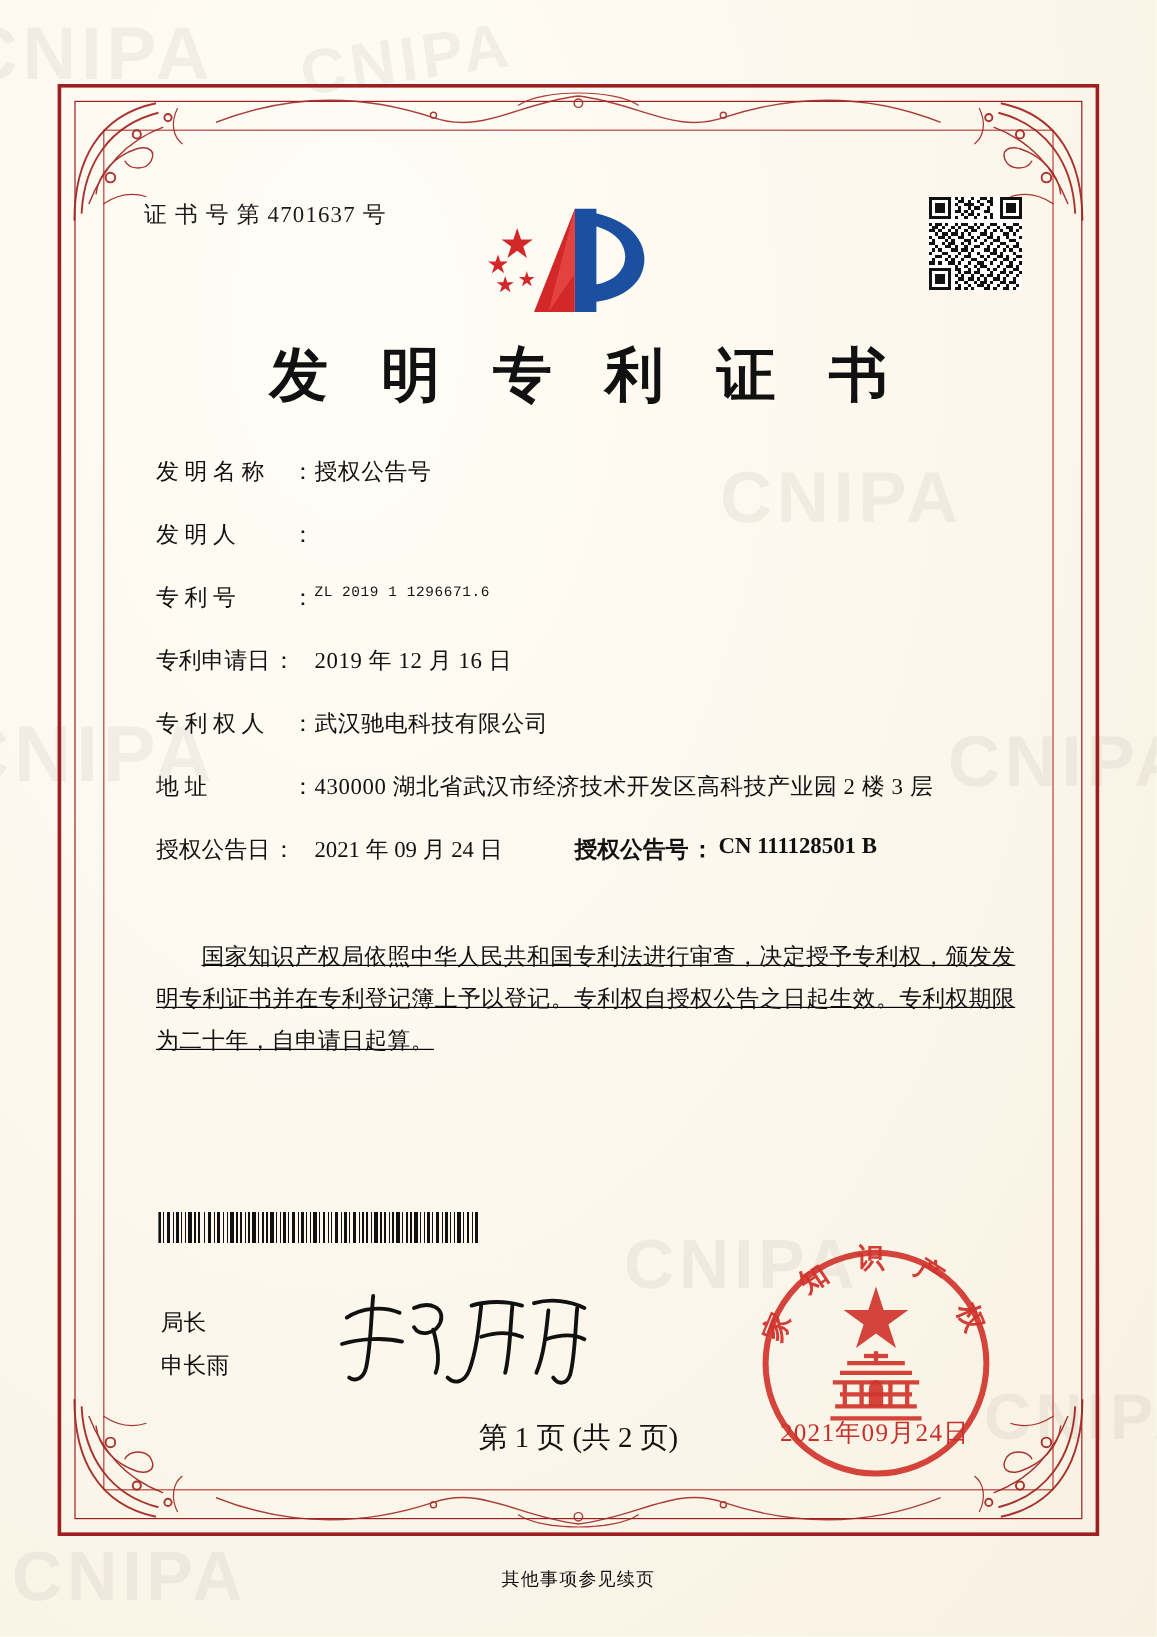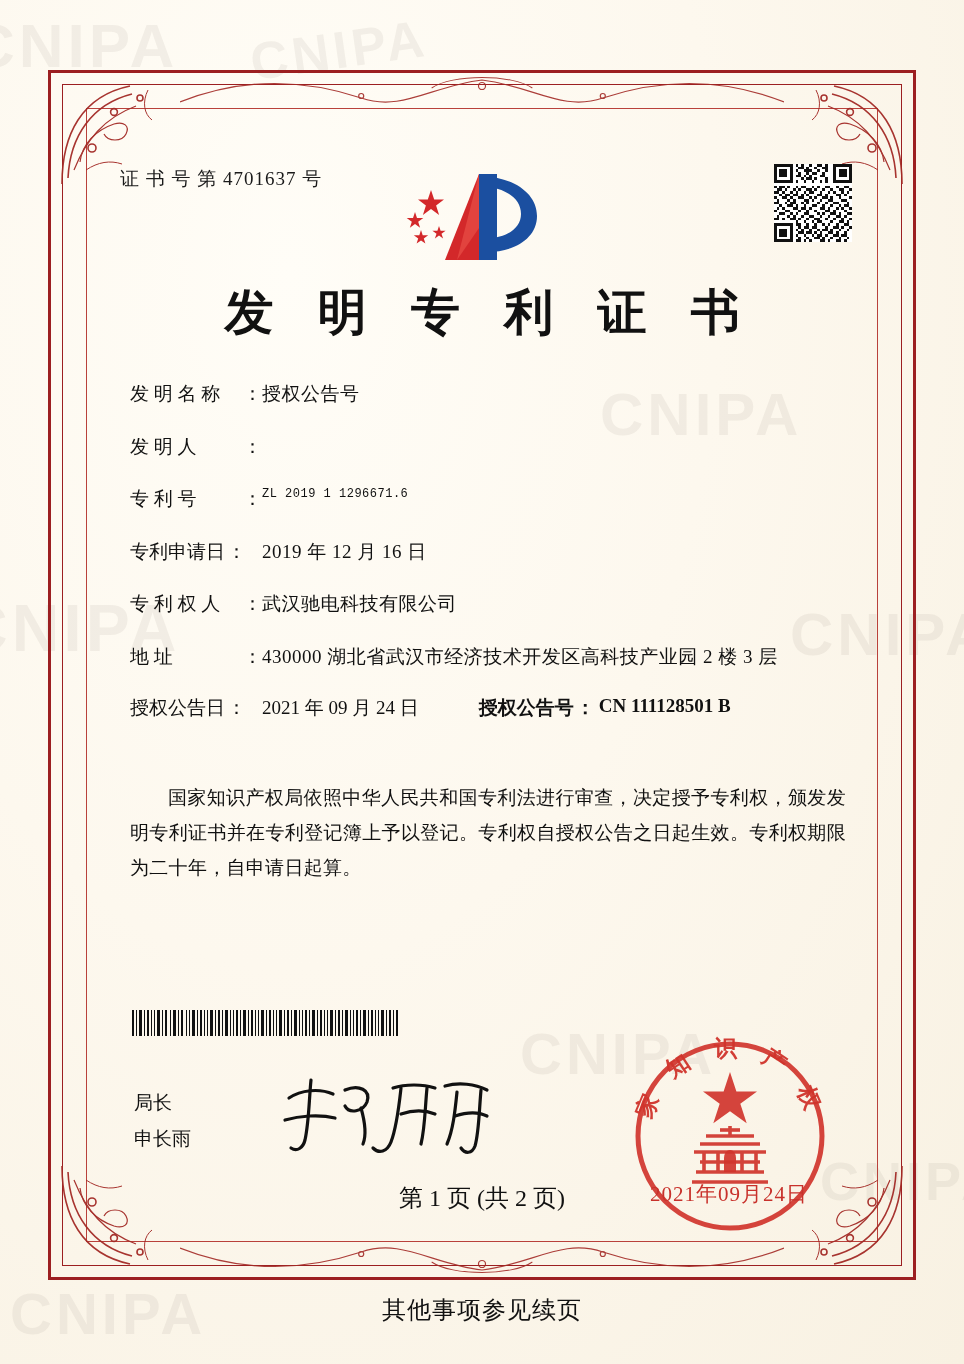--- a/index.html
+++ b/index.html
@@ -184,20 +184,21 @@
     color: #111;
     text-align: justify;
     text-indent: 2em;
     margin: 0 0 4px 0;
     letter-spacing: .3px;
   }
   .paras {
     position: absolute;
     left: 20px; right: 8px;
     top: 650px;
+    text-decoration: underline;
   }
 
   
   .barcode {
     position: absolute;
     left: 22px;
     top: 880px;
     width: 268px;
     height: 26px;
   }
@@ -248,21 +249,21 @@
     text-align: center;
     font-size: 24px;
     color: #111;
   }
 
   .footer-note {
     position: absolute;
     left: 0; right: 0;
     bottom: 38px;
     text-align: center;
-    font-size: 24px;
+    font-size: 15px;
     color: #111;
     letter-spacing: 1px;
   }
 </style>
 </head>
 <body>
 
 <div class="page">
 
   <div class="wm wm1">CNIPA</div>

